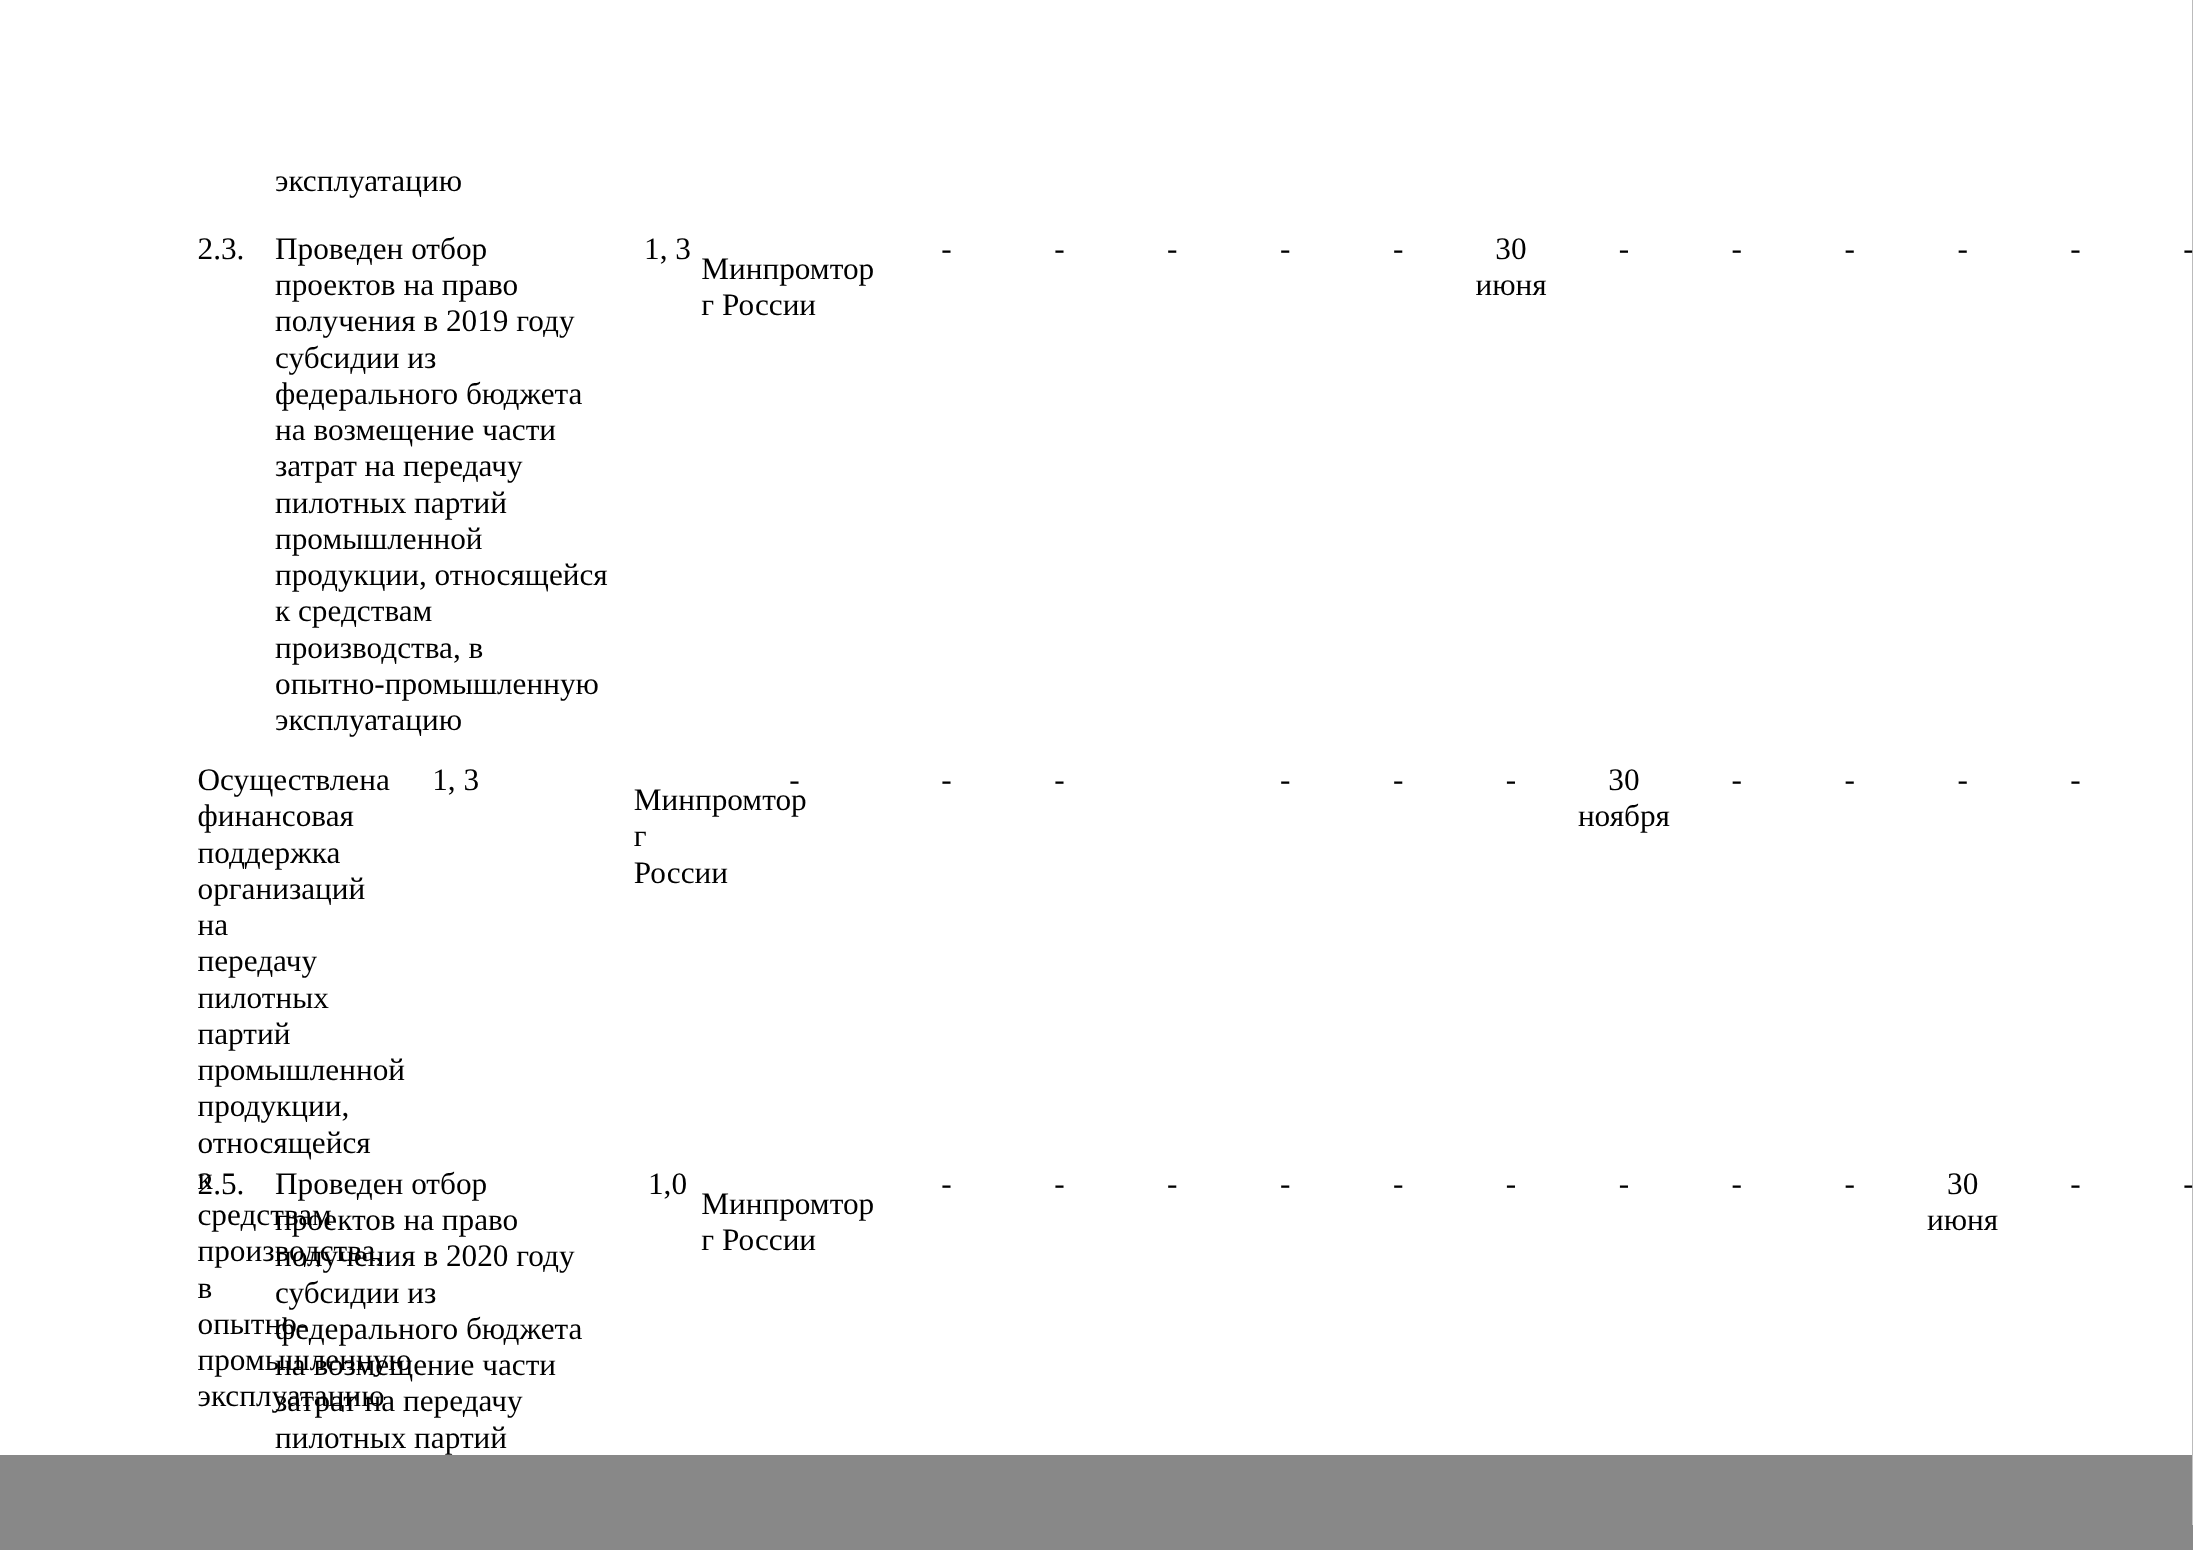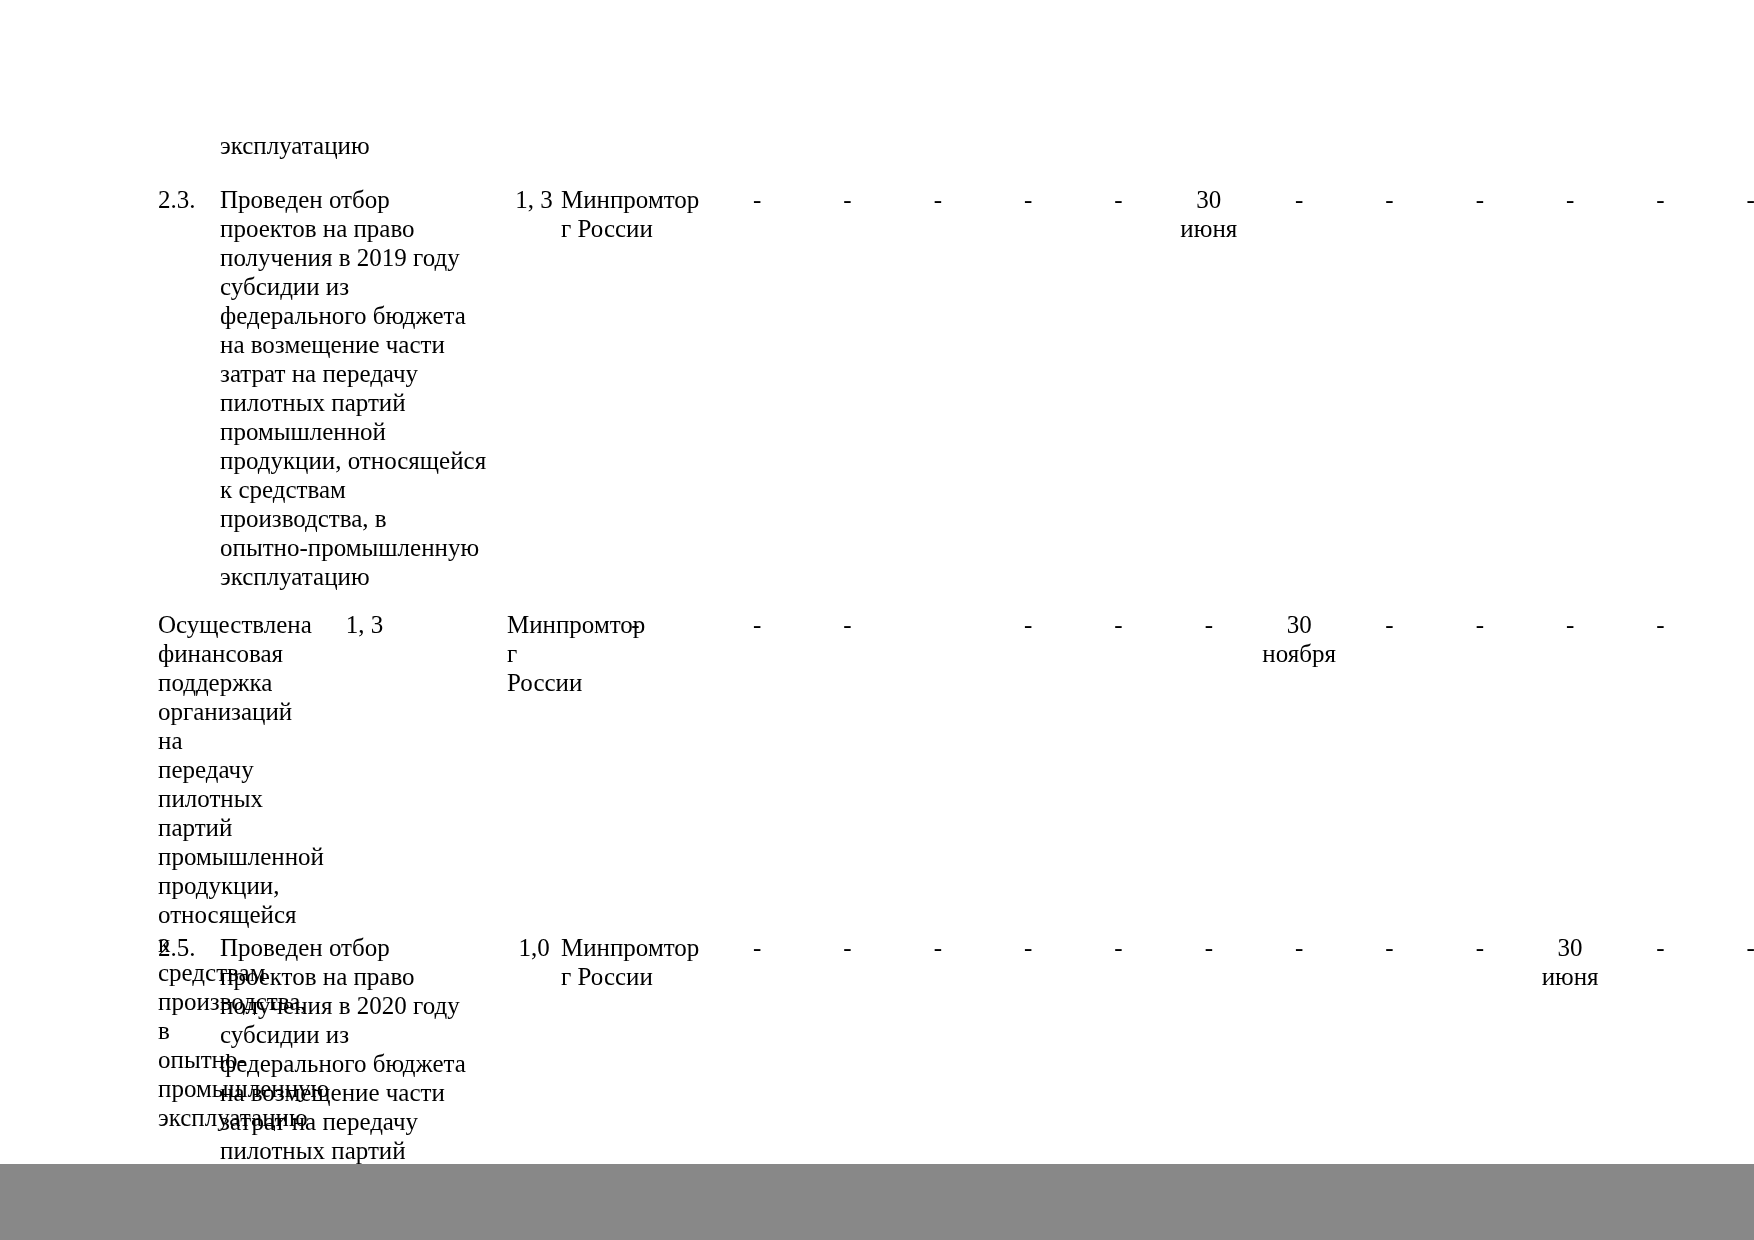--- a/index.html
+++ b/index.html
@@ -19,21 +19,21 @@
     width:1796px;
     display:grid;
     grid-template-columns:62px 285px 54px 153px repeat(12,90.33px);
     padding-left:158px;
     box-sizing:content-box;
   }
   .cell{white-space:pre-line;}
   .cell.num{text-align:left;}
   .cell.name{text-align:left;}
   .cell.char{text-align:center;padding-left:4px;}
-  .cell.resp{text-align:left;padding-left:2px;}
+  .cell.resp{text-align:left;padding-left:2px;margin-top:16px;}
   .cell.period{text-align:center;}
   #row-carry{top:131px;}
   #row-23{top:185px;}
   #row-24{top:610px;}
   #row-25{top:933px;}
 </style>
 </head>
 <body>
 
 <div class="page">

